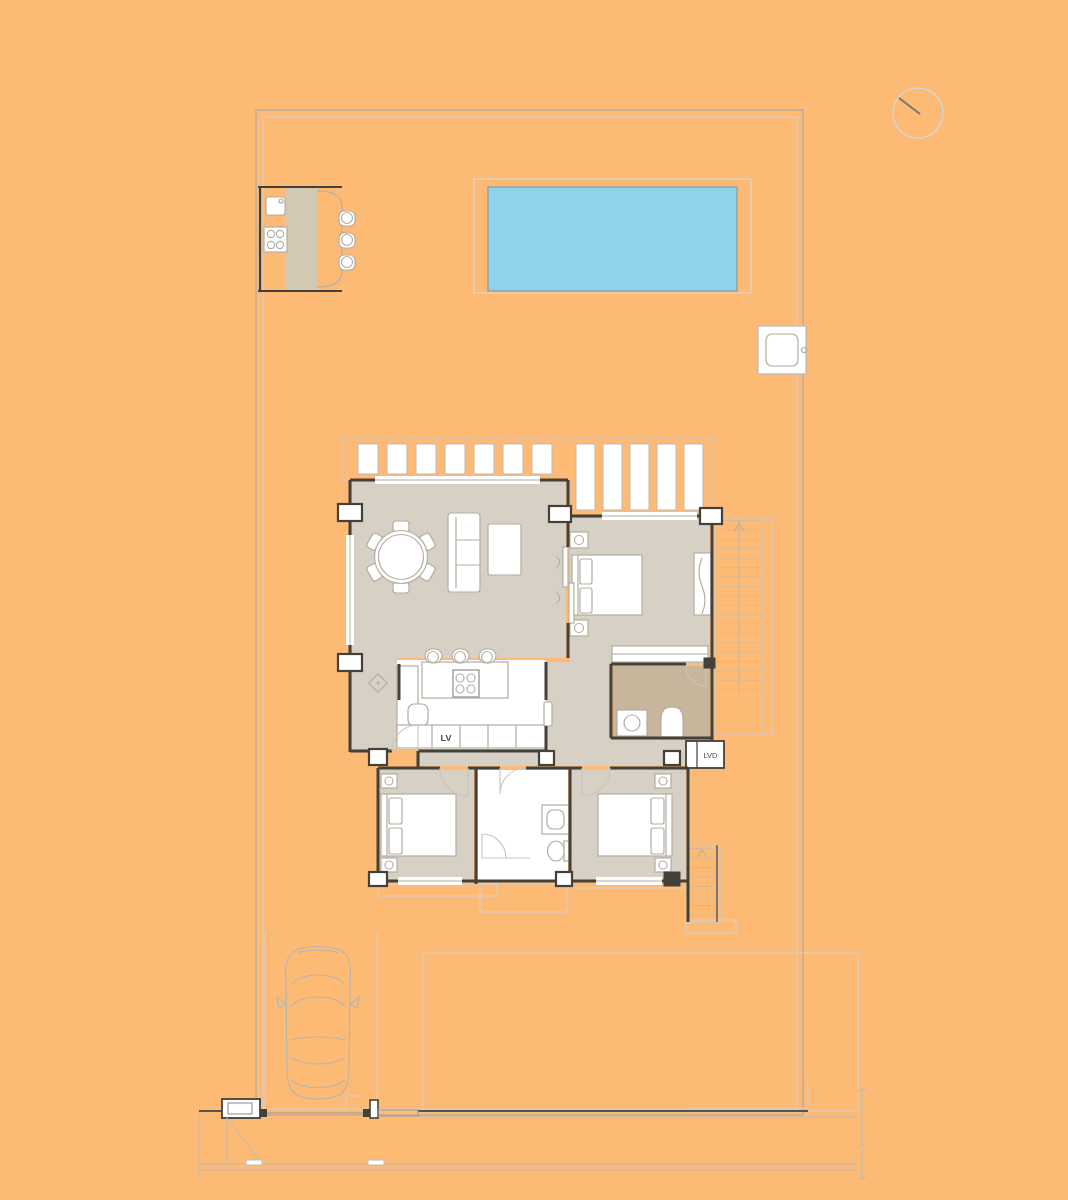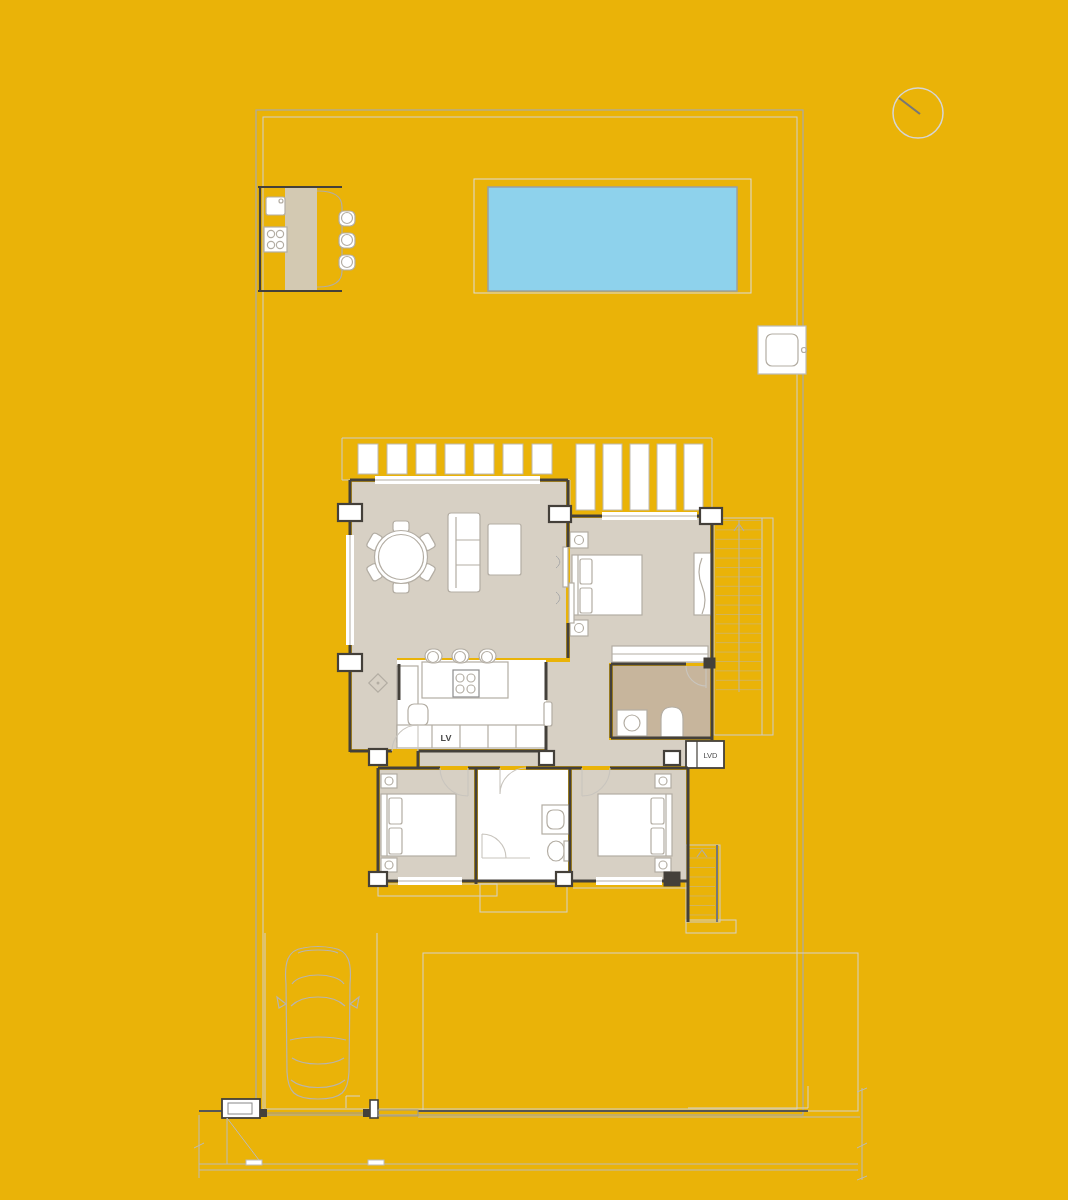--- a/index.html
+++ b/index.html
@@ -1,16 +1,16 @@
 <!DOCTYPE html>
 <html><head>
 <meta charset="utf-8">
 <style>
   html,body{margin:0;padding:0;background:#ffffff;}
-  #canvas{position:relative;width:1068px;height:1200px;background:#eab308;overflow:hidden;}
+  #canvas{position:relative;width:1068px;height:1200px;background:#fdba74;overflow:hidden;}
   svg{display:block;}
   text{font-family:"Liberation Sans","DejaVu Sans",sans-serif;fill:#4a4a4a;}
   .wall{stroke:#44403a;stroke-width:3;fill:none;stroke-linecap:butt;}
   .furn{stroke:#b3ada3;stroke-width:1.2;fill:#ffffff;}
   .furnline{stroke:#b3ada3;stroke-width:1.2;fill:none;}
   .faint{stroke:#d5d2cc;stroke-width:1;fill:none;}
   .bound{stroke:#a9a9a9;stroke-width:1.2;fill:none;}
   .bound2{stroke:#cfcfcf;stroke-width:1;fill:none;}
   .lite{stroke:#c9c5be;stroke-width:1.1;fill:none;}
   .col{fill:#ffffff;stroke:#44403a;stroke-width:2.2;}

